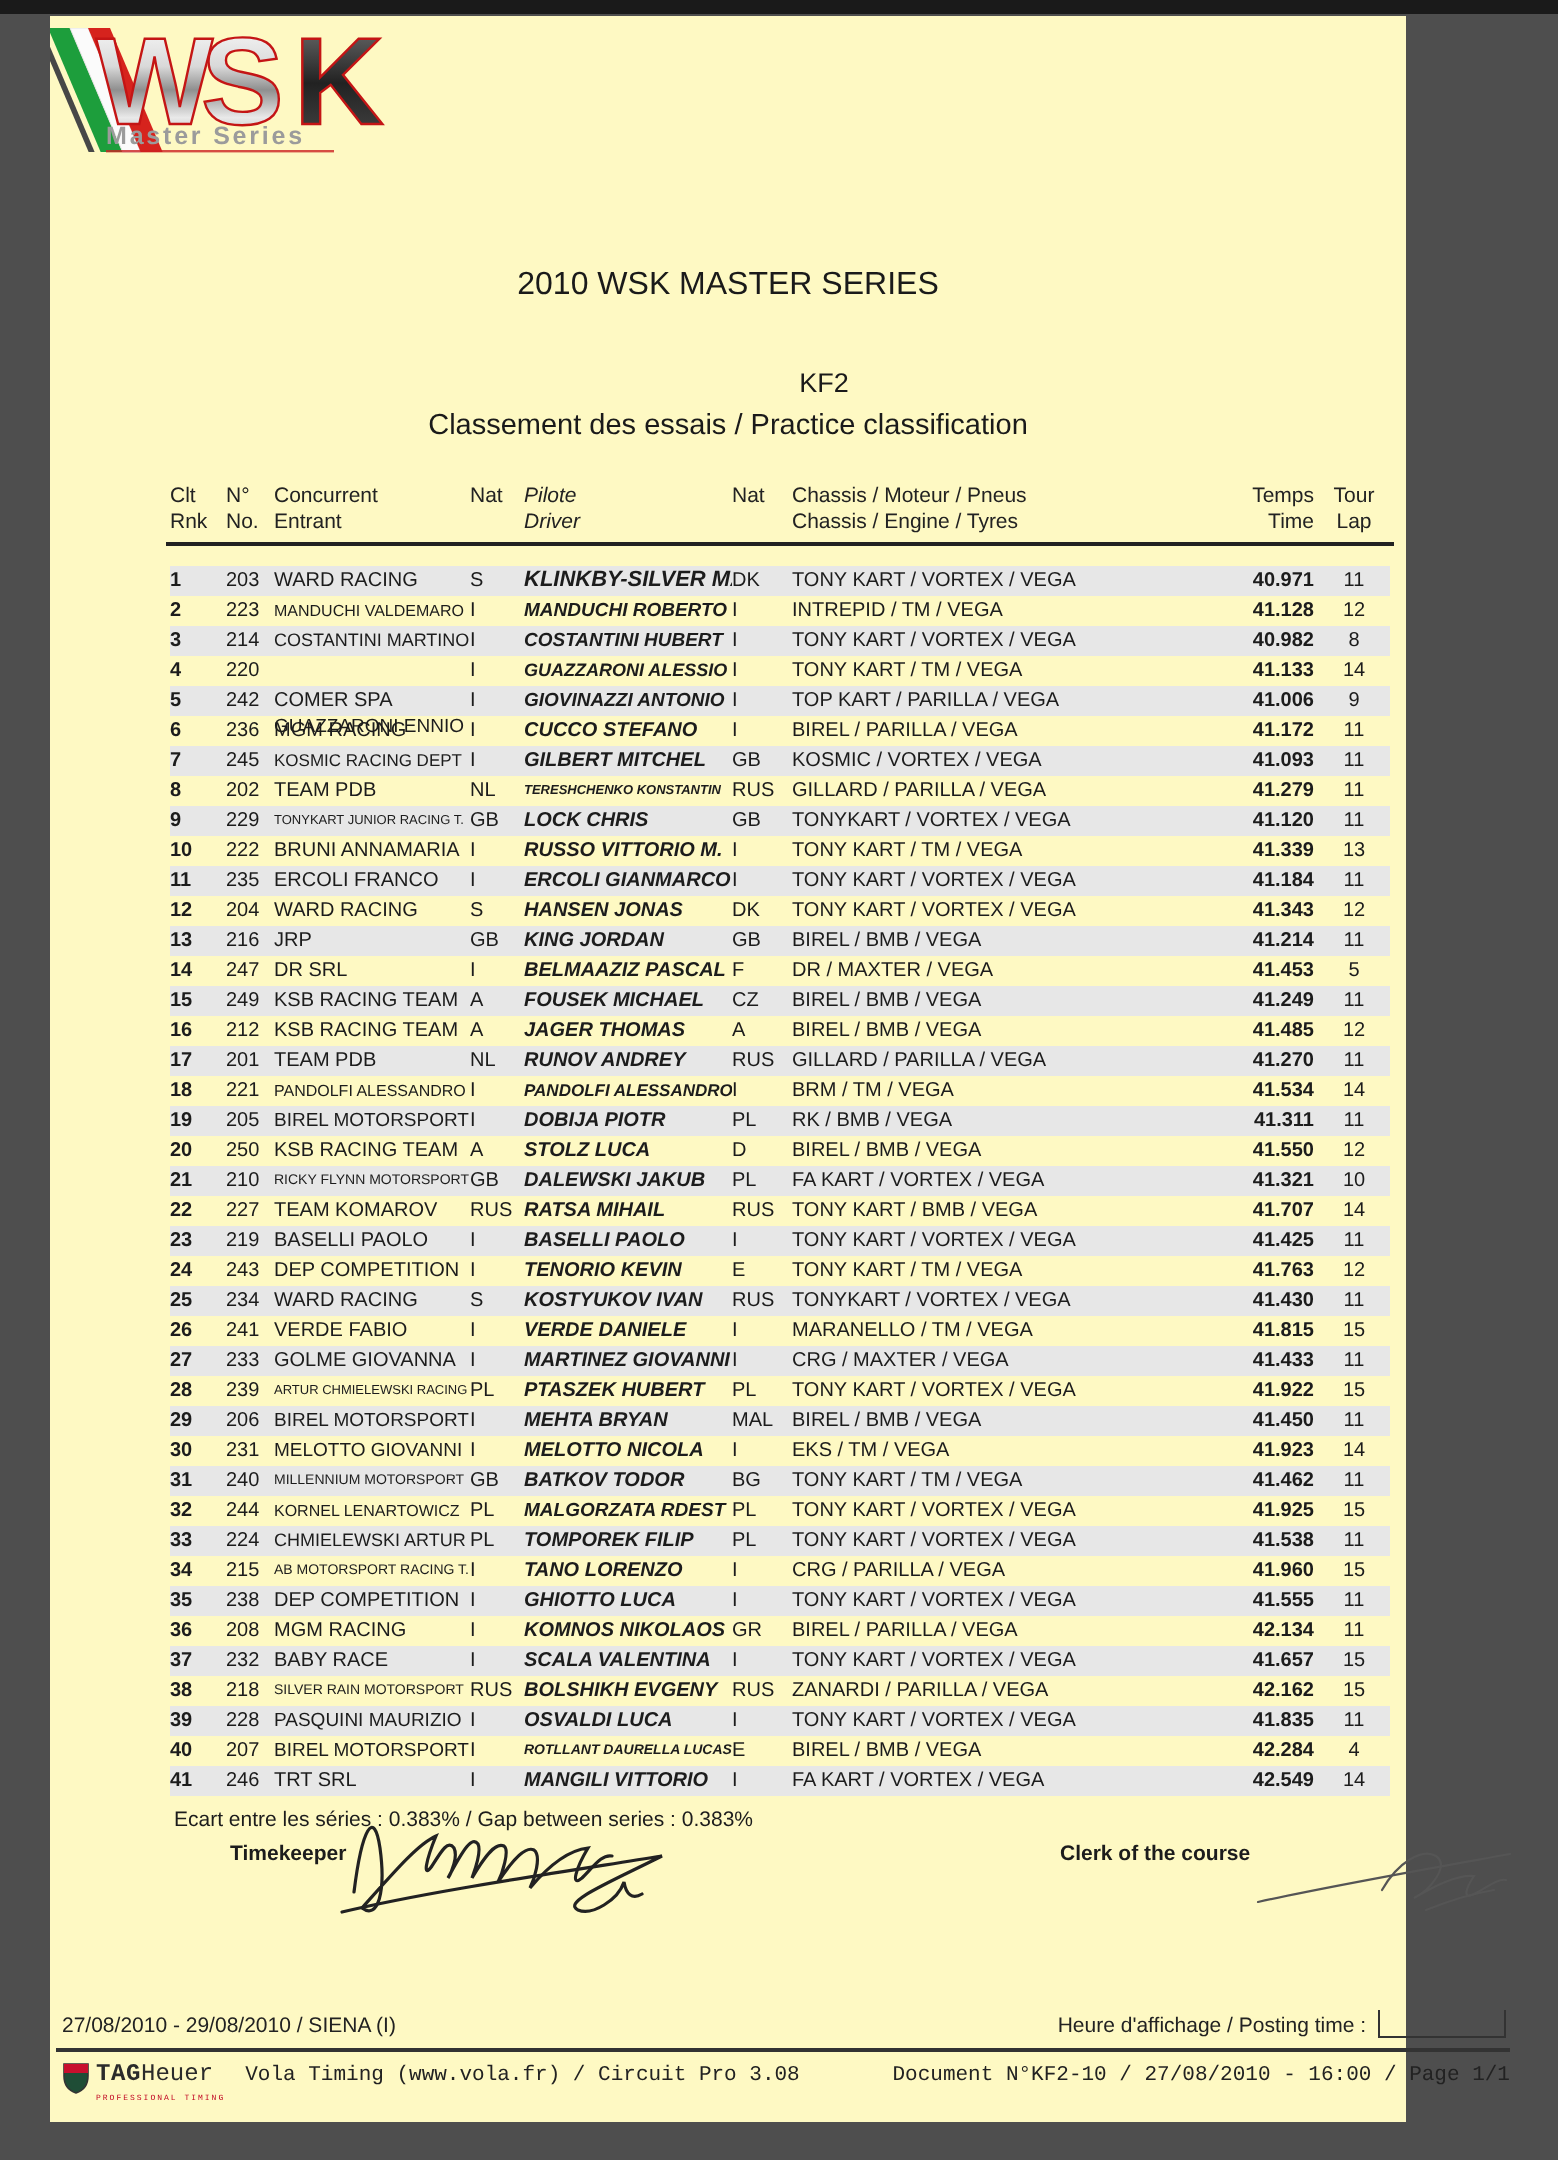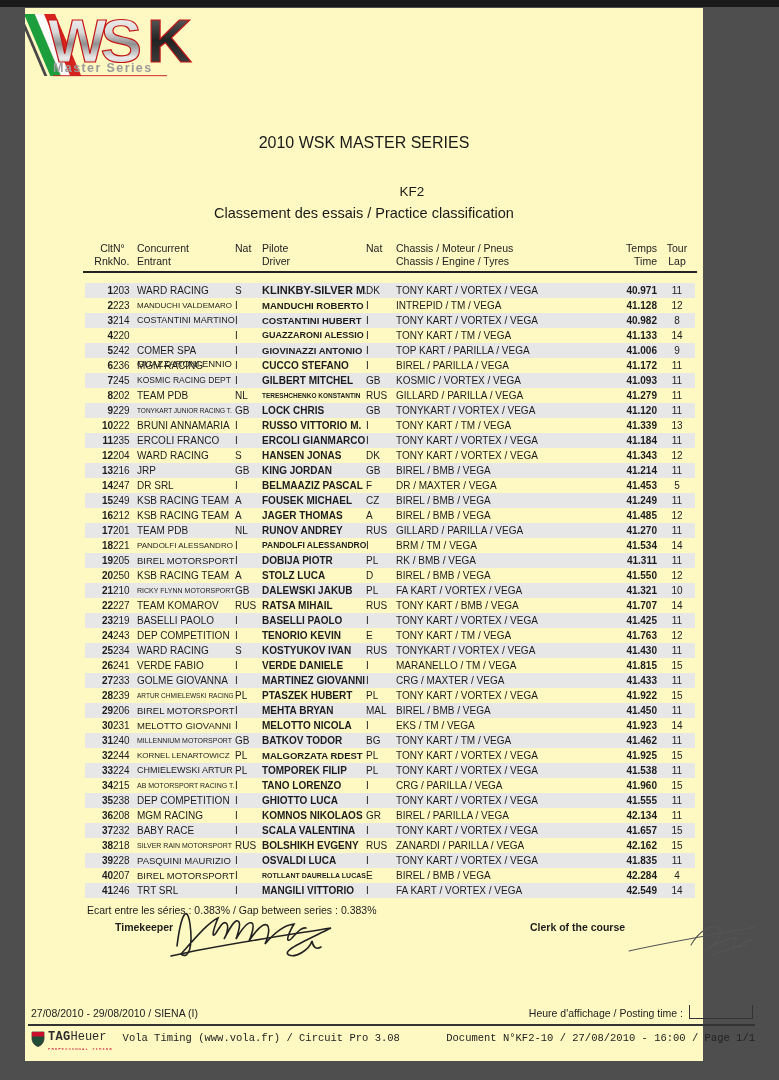--- a/index.html
+++ b/index.html
@@ -19,25 +19,25 @@
 
   
   .thead{position:absolute;left:60px;top:234px;width:610px;display:flex;font-size:10.5px;color:#222;}
   .thead .hcell{line-height:13px;}
   .hline{display:block;}
   .hrule{position:absolute;left:58px;top:263px;width:614px;height:1.5px;background:#222;}
   .tbody{position:absolute;left:60px;top:275px;width:610px;}
   .row{display:flex;height:15px;}
   .row:nth-child(odd){background:#e7e7e7;}
   .cell{height:15px;line-height:15px;font-size:10px;overflow:hidden;white-space:nowrap;color:#1c1c1c;}
-  .c-rank{width:28px;text-align:right;font-weight:bold;}
+  .c-rank{width:28px;text-align:left;font-weight:bold;}
   .c-no{width:24px;}
   .c-entrant{width:98px;}
   .c-nat{width:27px;}
-  .c-pilote{width:104px;font-weight:bold;}
+  .c-pilote{width:104px;font-weight:bold;font-style:italic;}
   .c-nat2{width:30px;}
   .c-chassis{width:157px;}
   .c-temps{width:106px;text-align:right;font-weight:bold;padding-right:2px;box-sizing:border-box;}
   .c-tour{width:36px;text-align:center;}
   .thead .c-rank,.thead .c-pilote,.thead .c-temps{font-weight:normal;}
 
   
   .gap-note{position:absolute;left:62px;top:896px;font-size:10.5px;color:#1c1c1c;}
   .tk-label{position:absolute;left:90px;top:913px;font-size:10.5px;font-weight:bold;}
   .tk-sig{position:absolute;left:138px;top:886px;width:190px;height:74px;}

